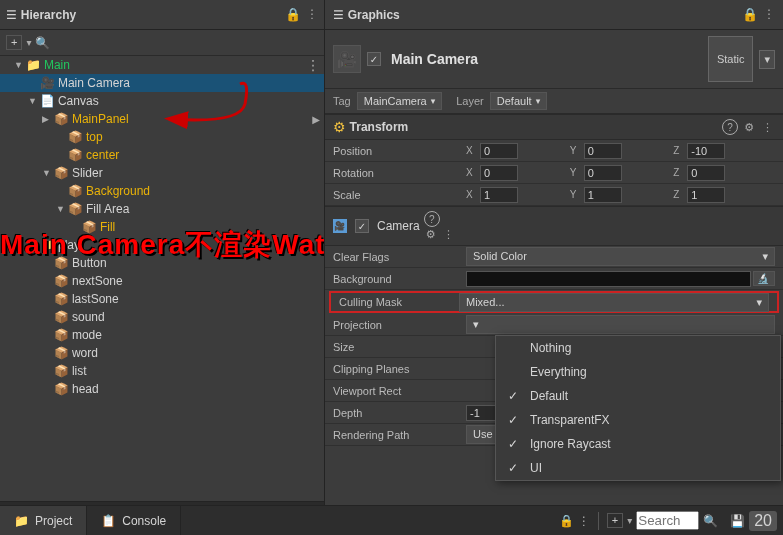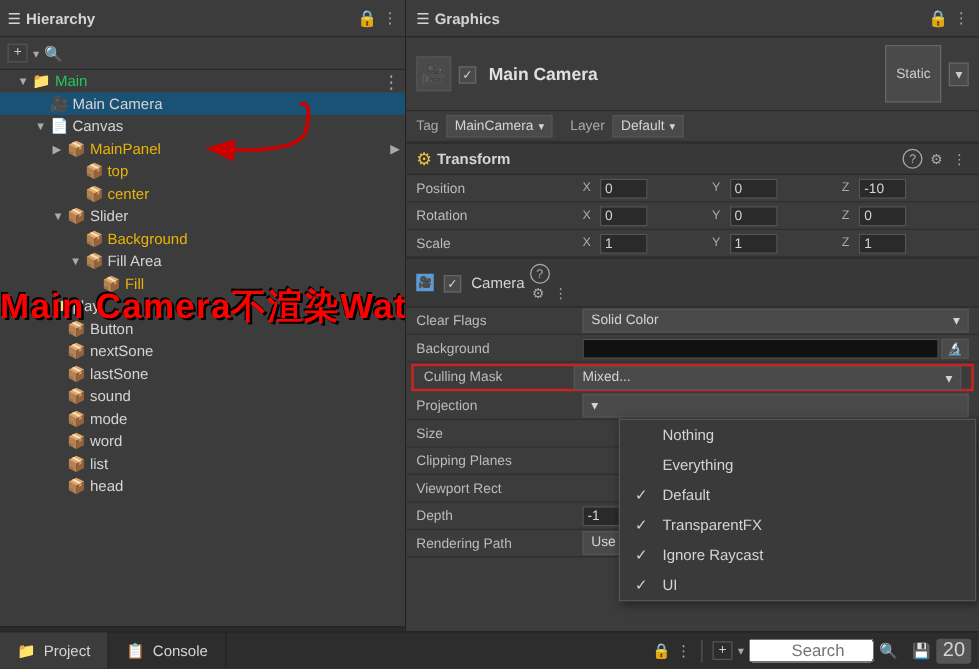--- a/index.html
+++ b/index.html
@@ -832,18 +832,18 @@
   <div class="bottom-tab">
     <span>📋</span>
     <span>Console</span>
   </div>
   <div class="bottom-toolbar">
     <span style="color:#aaa; cursor:pointer;">🔒</span>
     <span style="color:#aaa; cursor:pointer;">⋮</span>
     <span style="width:1px; height:18px; background:#555; margin:0 4px;"></span>
     <button class="btn-icon">+</button>
     <span style="color:#aaa; font-size:10px;">▾</span>
-    <input class="search-box" placeholder="Search" style="width: 100px; padding-left: 32px;">
+    <input class="search-box" placeholder="Search" style="width: 63px;">
     <span style="color:#aaa;">🔍</span>
     <span style="margin-left:8px;">💾</span>
     <span style="background:#555; border-radius:3px; padding:1px 5px; font-size:16px;">20</span>
   </div>
 </div>
 
 </body></html>

